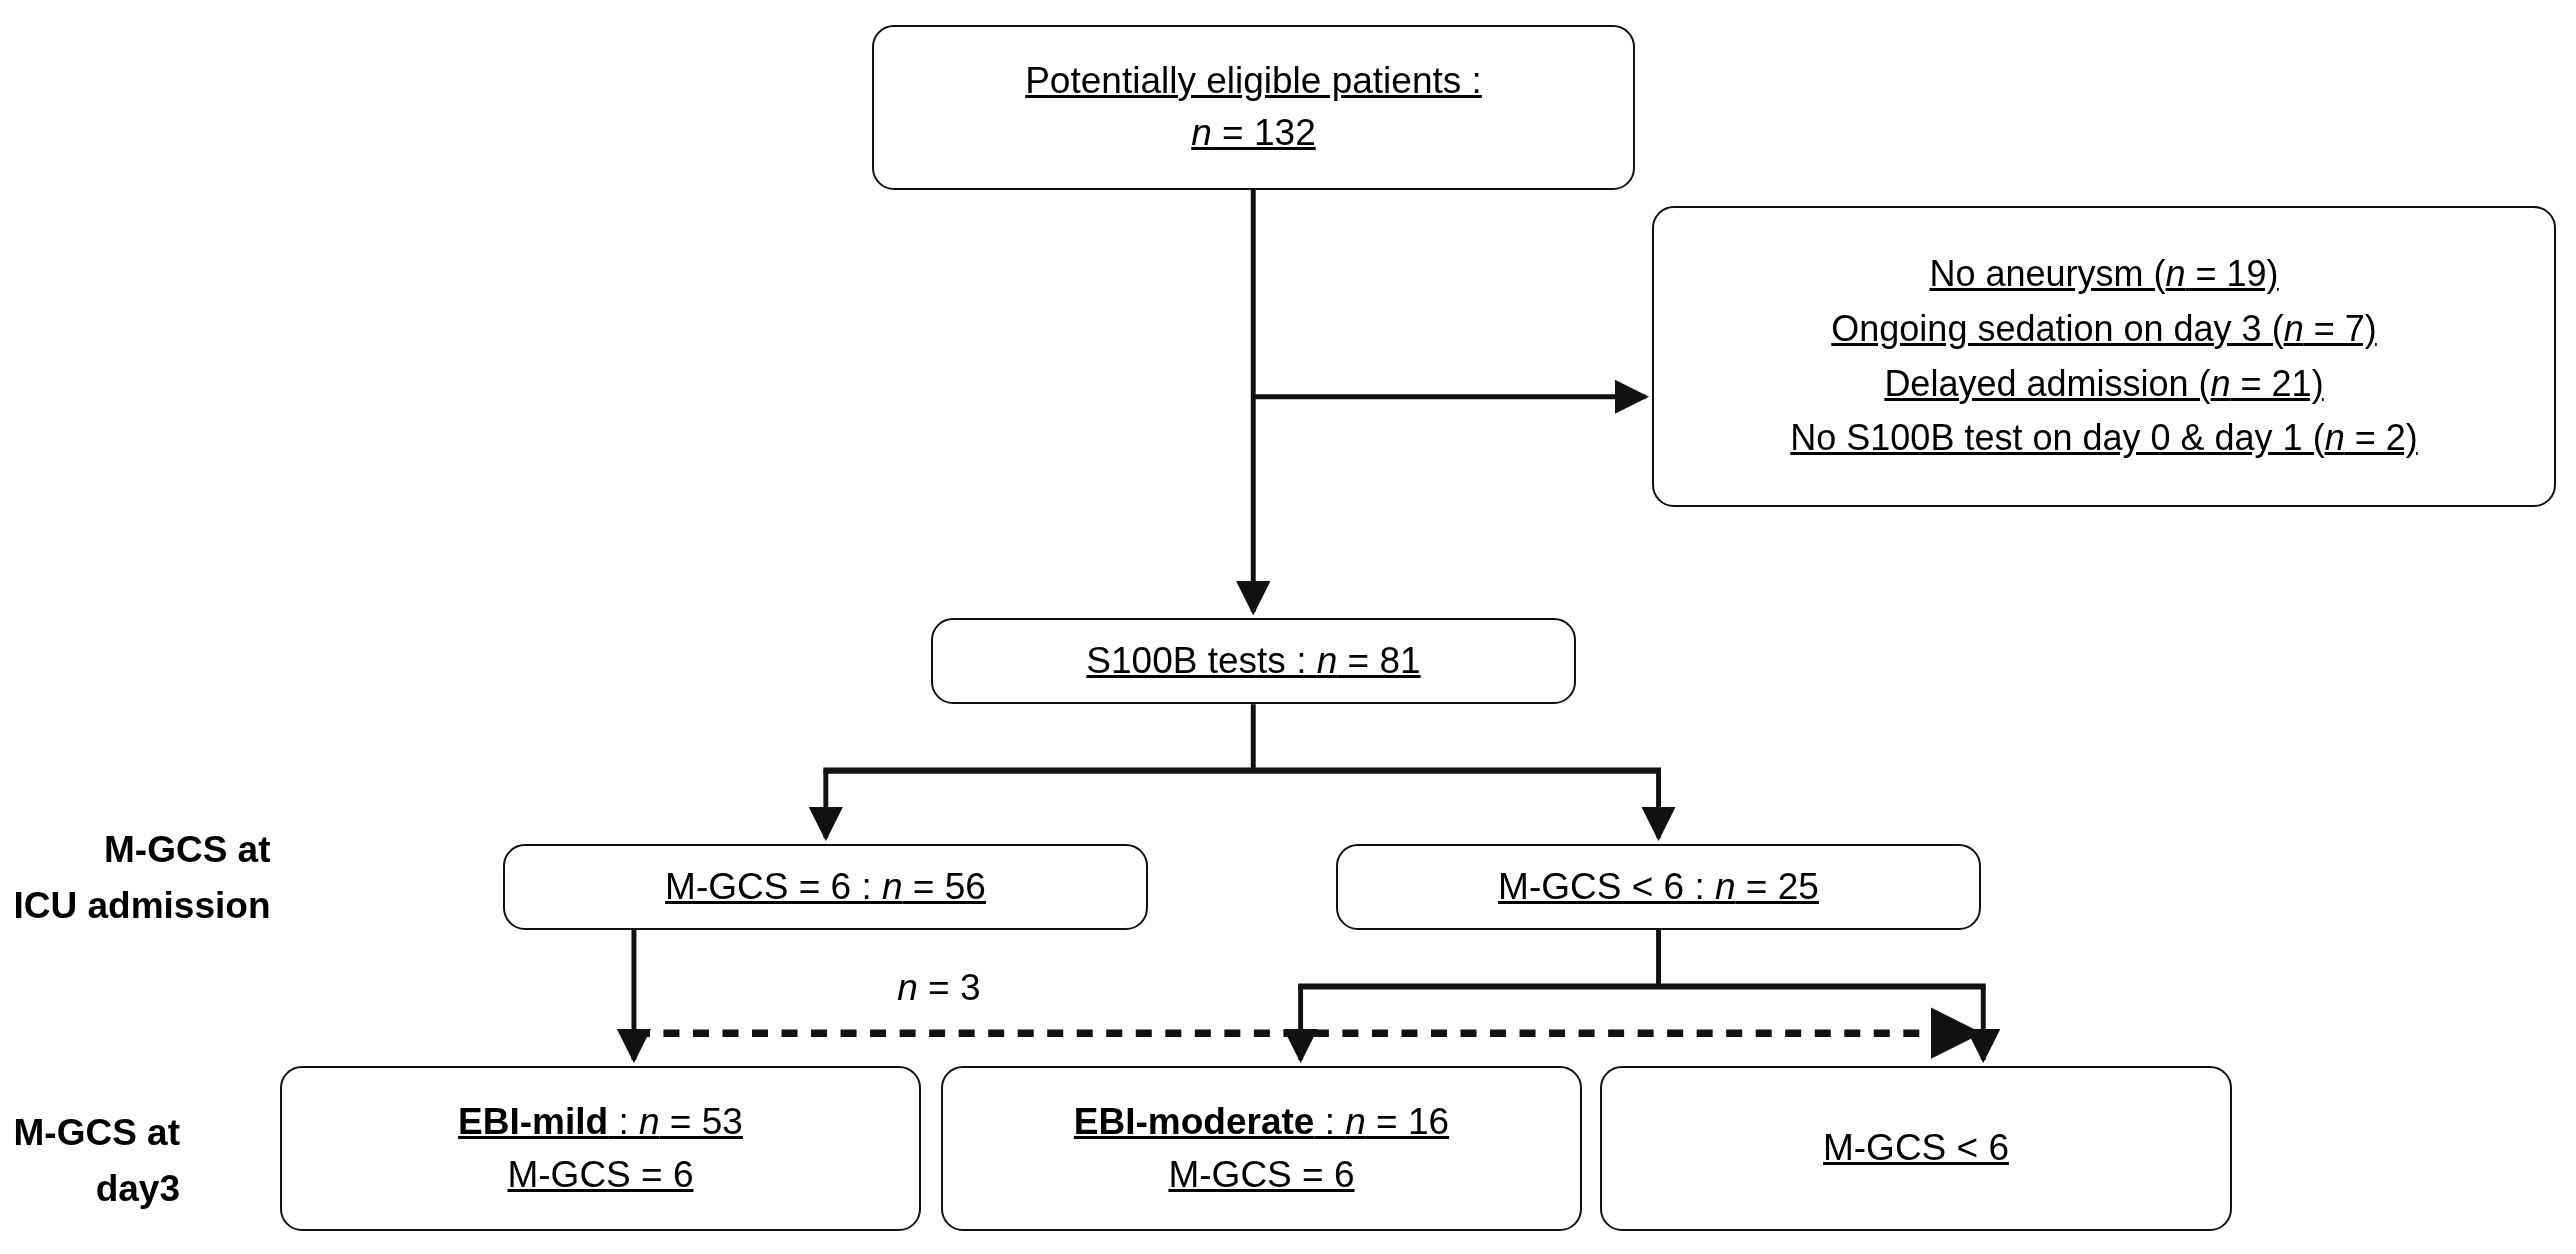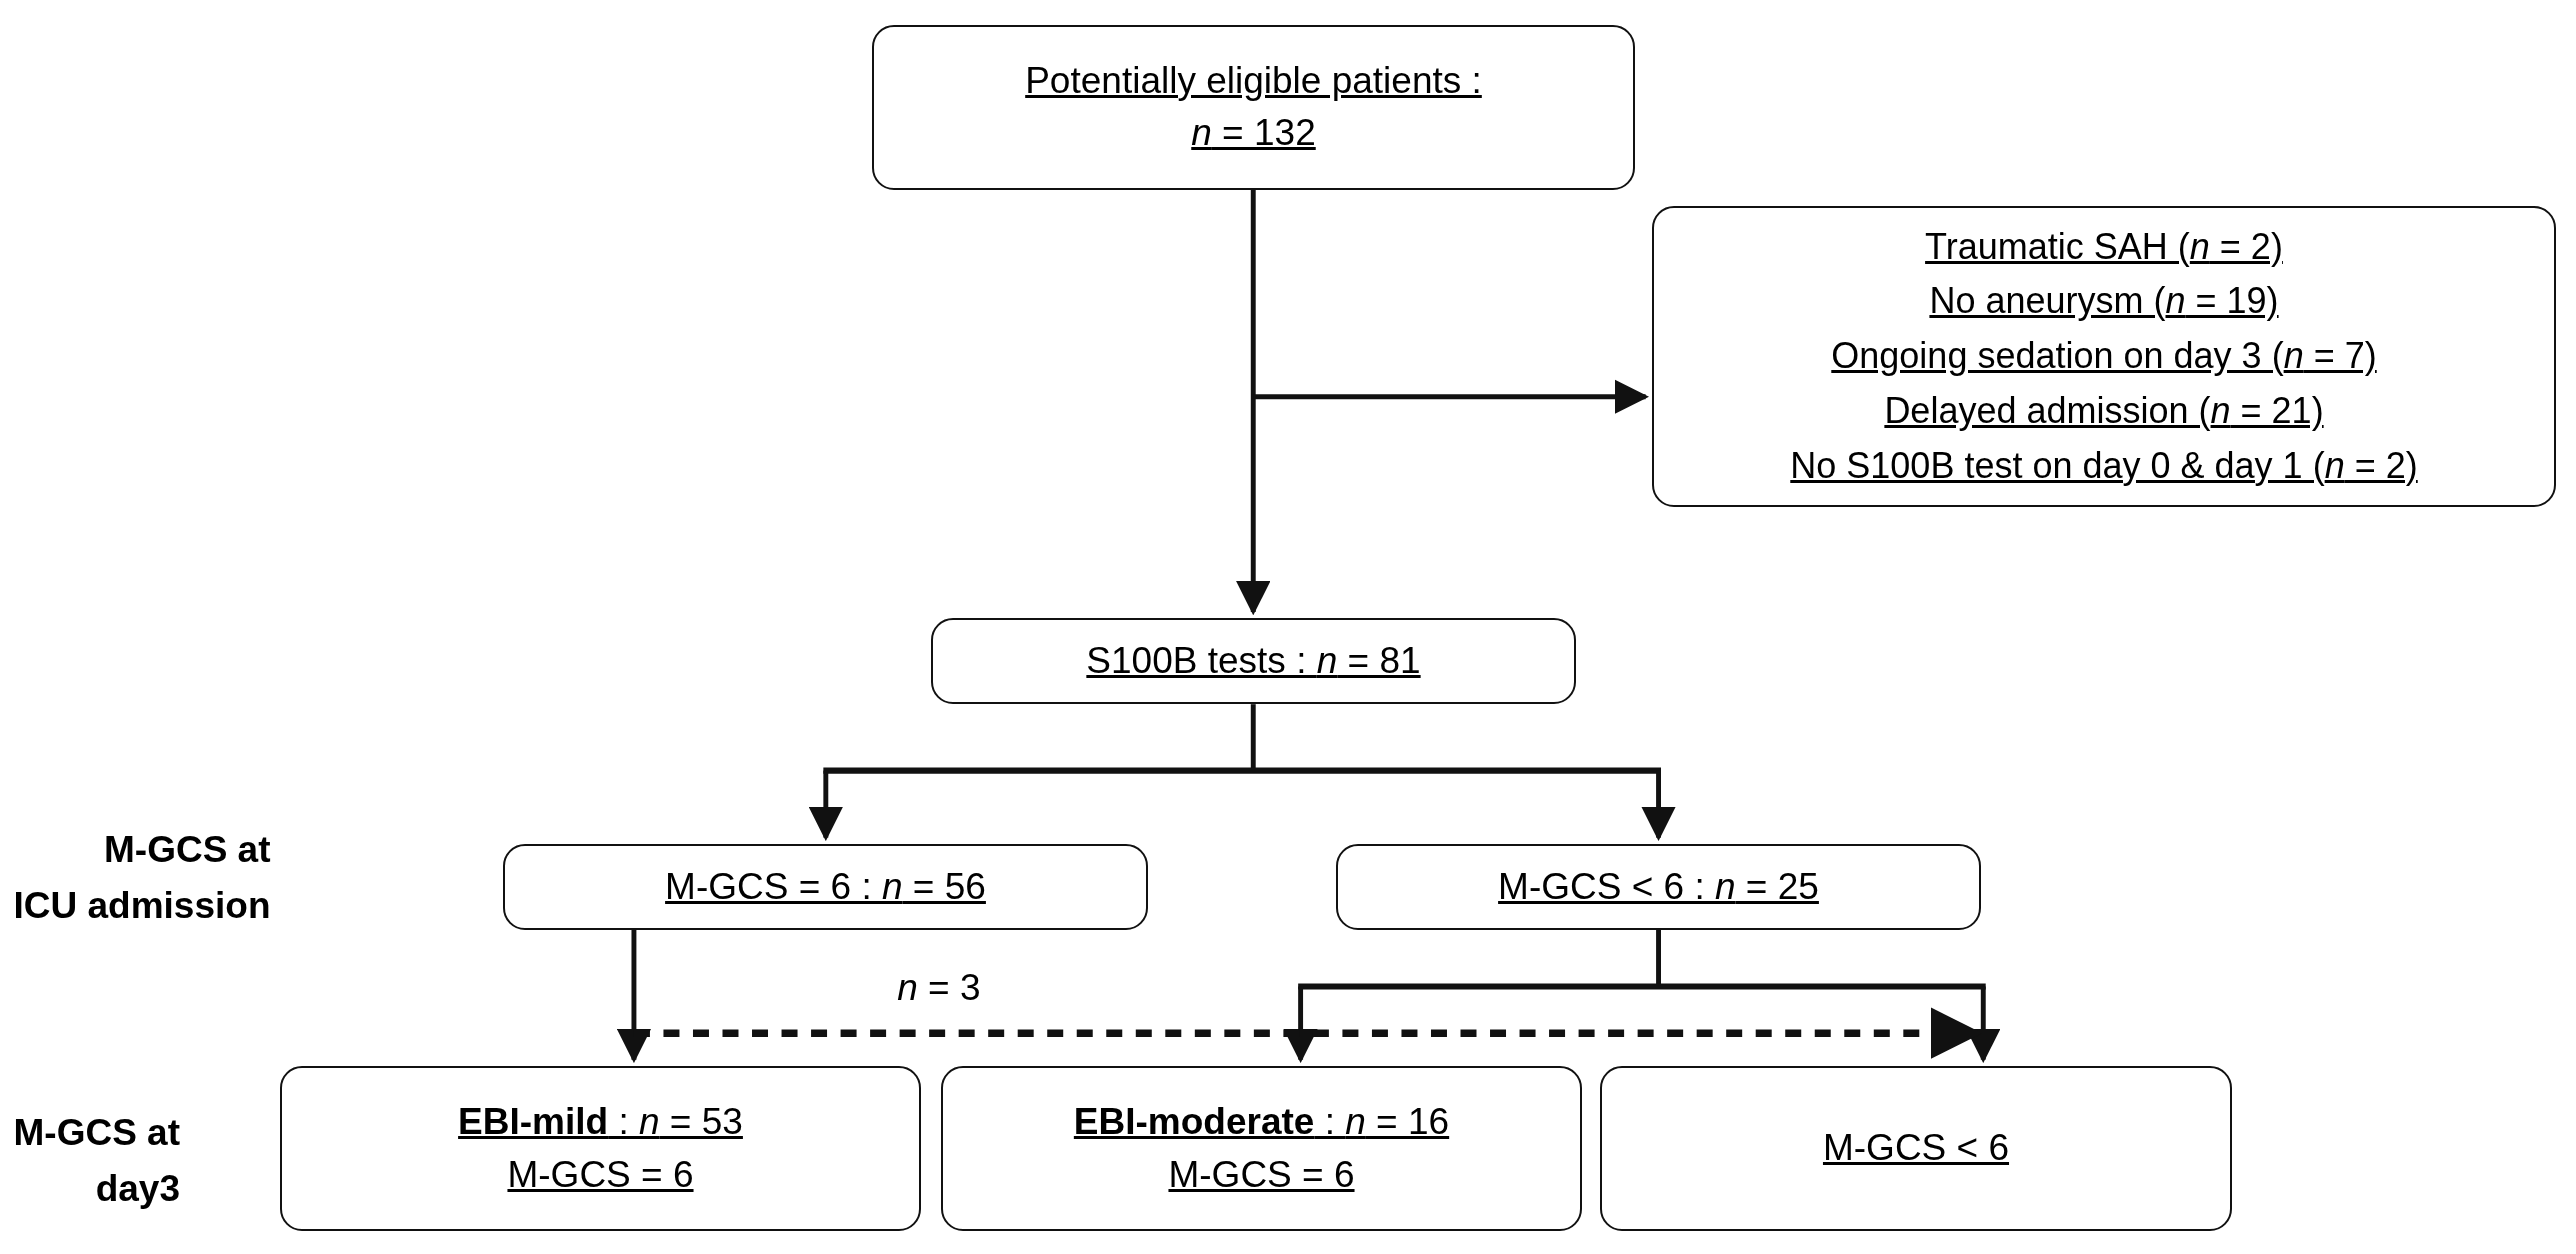--- a/index.html
+++ b/index.html
@@ -115,21 +115,20 @@
 
     <line x1="1030" y1="1680" x2="3214" y2="1680" stroke="#111111" stroke-width="12" stroke-dasharray="26 22" marker-end="url(#arrow-dash)"></line>
   </svg>
 
   <div class="node" id="node-eligible">
     <div class="line">Potentially eligible patients :</div>
     <div class="line"><em class="var">n</em><span> = 132</span></div>
   </div>
 
   <div class="node" id="node-excluded">
-    <div class="line"><span>Traumatic SAH (</span><em class="var">n</em><span> = 2)</span></div>
     <div class="line"><span>No aneurysm (</span><em class="var">n</em><span> = 19)</span></div>
     <div class="line"><span>Ongoing sedation on day 3 (</span><em class="var">n</em><span> = 7)</span></div>
     <div class="line"><span>Delayed admission (</span><em class="var">n</em><span> = 21)</span></div>
     <div class="line"><span>No S100B test on day 0 &amp; day 1 (</span><em class="var">n</em><span> = 2)</span></div>
   </div>
 
   <div class="node" id="node-s100b">
     <div class="line"><span>S100B tests : </span><em class="var">n</em><span> = 81</span></div>
   </div>
 

